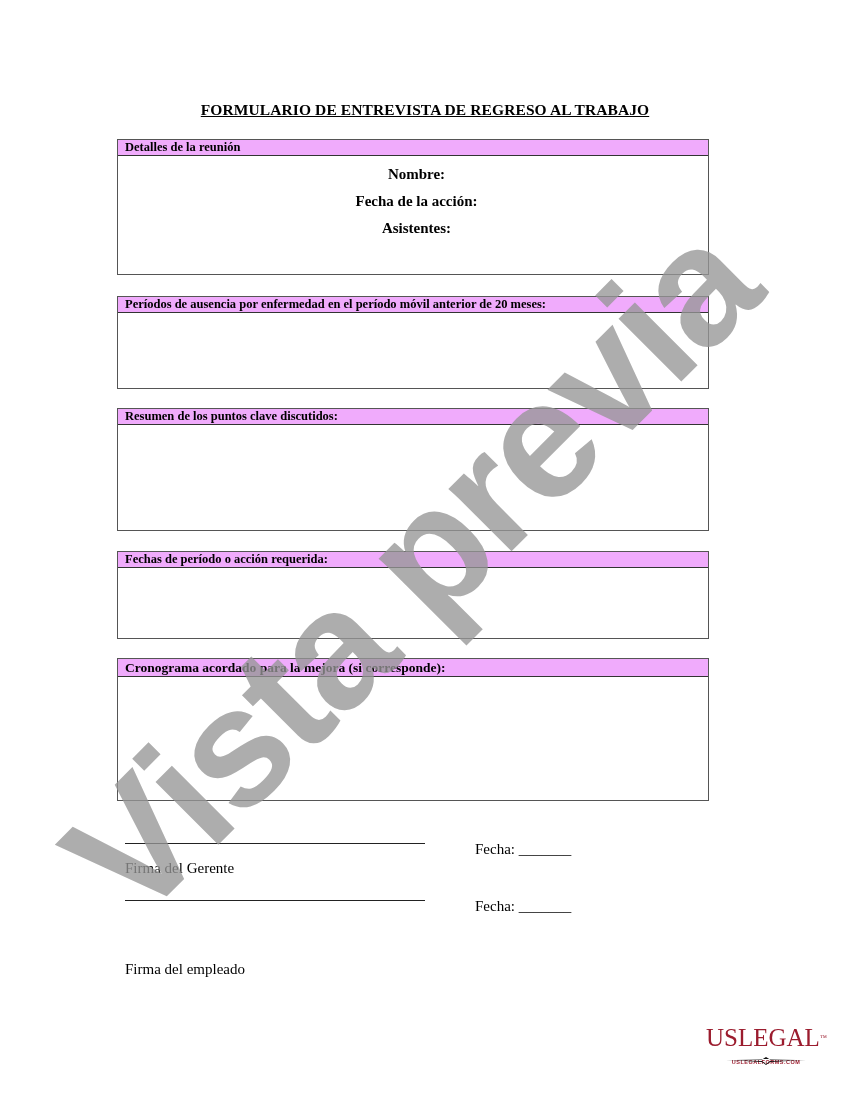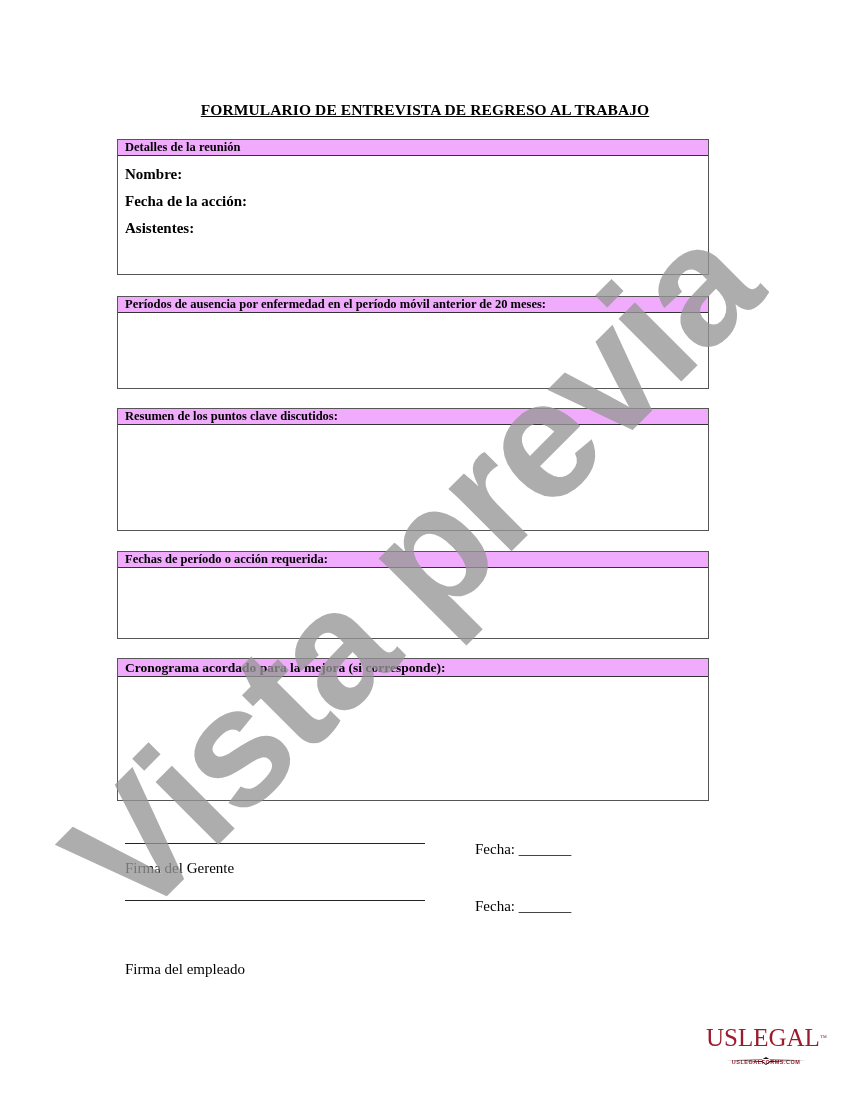--- a/index.html
+++ b/index.html
@@ -5,21 +5,21 @@
   html, body { margin:0; padding:0; }
   body { width:850px; height:1100px; background:#ffffff; position:relative; overflow:hidden;
          font-family:"Liberation Serif", "DejaVu Serif", serif; color:#000; }
   .title { position:absolute; top:101px; left:0; width:850px; text-align:center;
            font-weight:bold; font-size:15.5px; text-decoration:underline; letter-spacing:0.1px; }
   .box { position:absolute; left:117px; width:590px; border:1.5px solid #555; background:transparent; }
   .box .hdr { background:#f0abfc; border-bottom:1.5px solid #333; height:15px; line-height:15px;
               font-weight:bold; font-size:12.5px; padding-left:7px; white-space:nowrap; }
   .box .hdr.big { height:17px; line-height:17px; font-size:13.5px; }
   .box .bodyarea { position:relative; }
-  .field { font-weight:bold; font-size:15px; padding-left:7px; height:27px; line-height:27px; }
+  .field { font-weight:bold; font-size:15px; padding-left:7px; height:27px; line-height:27px;text-align:center; }
   .sig { position:absolute; font-size:15px; }
   .sigline { position:absolute; left:125px; width:300px; border-bottom:1px solid #222; }
   .watermark { position:absolute; left:40px; top:520px; font-family:"Liberation Sans","DejaVu Sans",sans-serif;
                font-weight:bold; font-size:168px; color:rgba(150,150,150,0.78); transform:rotate(-45deg);
                transform-origin:left center; white-space:nowrap; pointer-events:none; letter-spacing:-4px; z-index:5; }
   .logo { position:absolute; left:706px; top:1025px; width:120px; text-align:center; }
   .logo .brand { font-family:"Liberation Serif","DejaVu Serif",serif; color:#9b1c2e; font-size:25px; line-height:26px; letter-spacing:0px; }
   .logo .brand sup { font-size:7px; vertical-align:top; }
   .logo .wing { height:8px; position:relative; }
   .logo .url { font-family:"Liberation Sans","DejaVu Sans",sans-serif; color:#9b1c2e; font-size:5.5px; letter-spacing:0.5px; font-weight:bold; }

